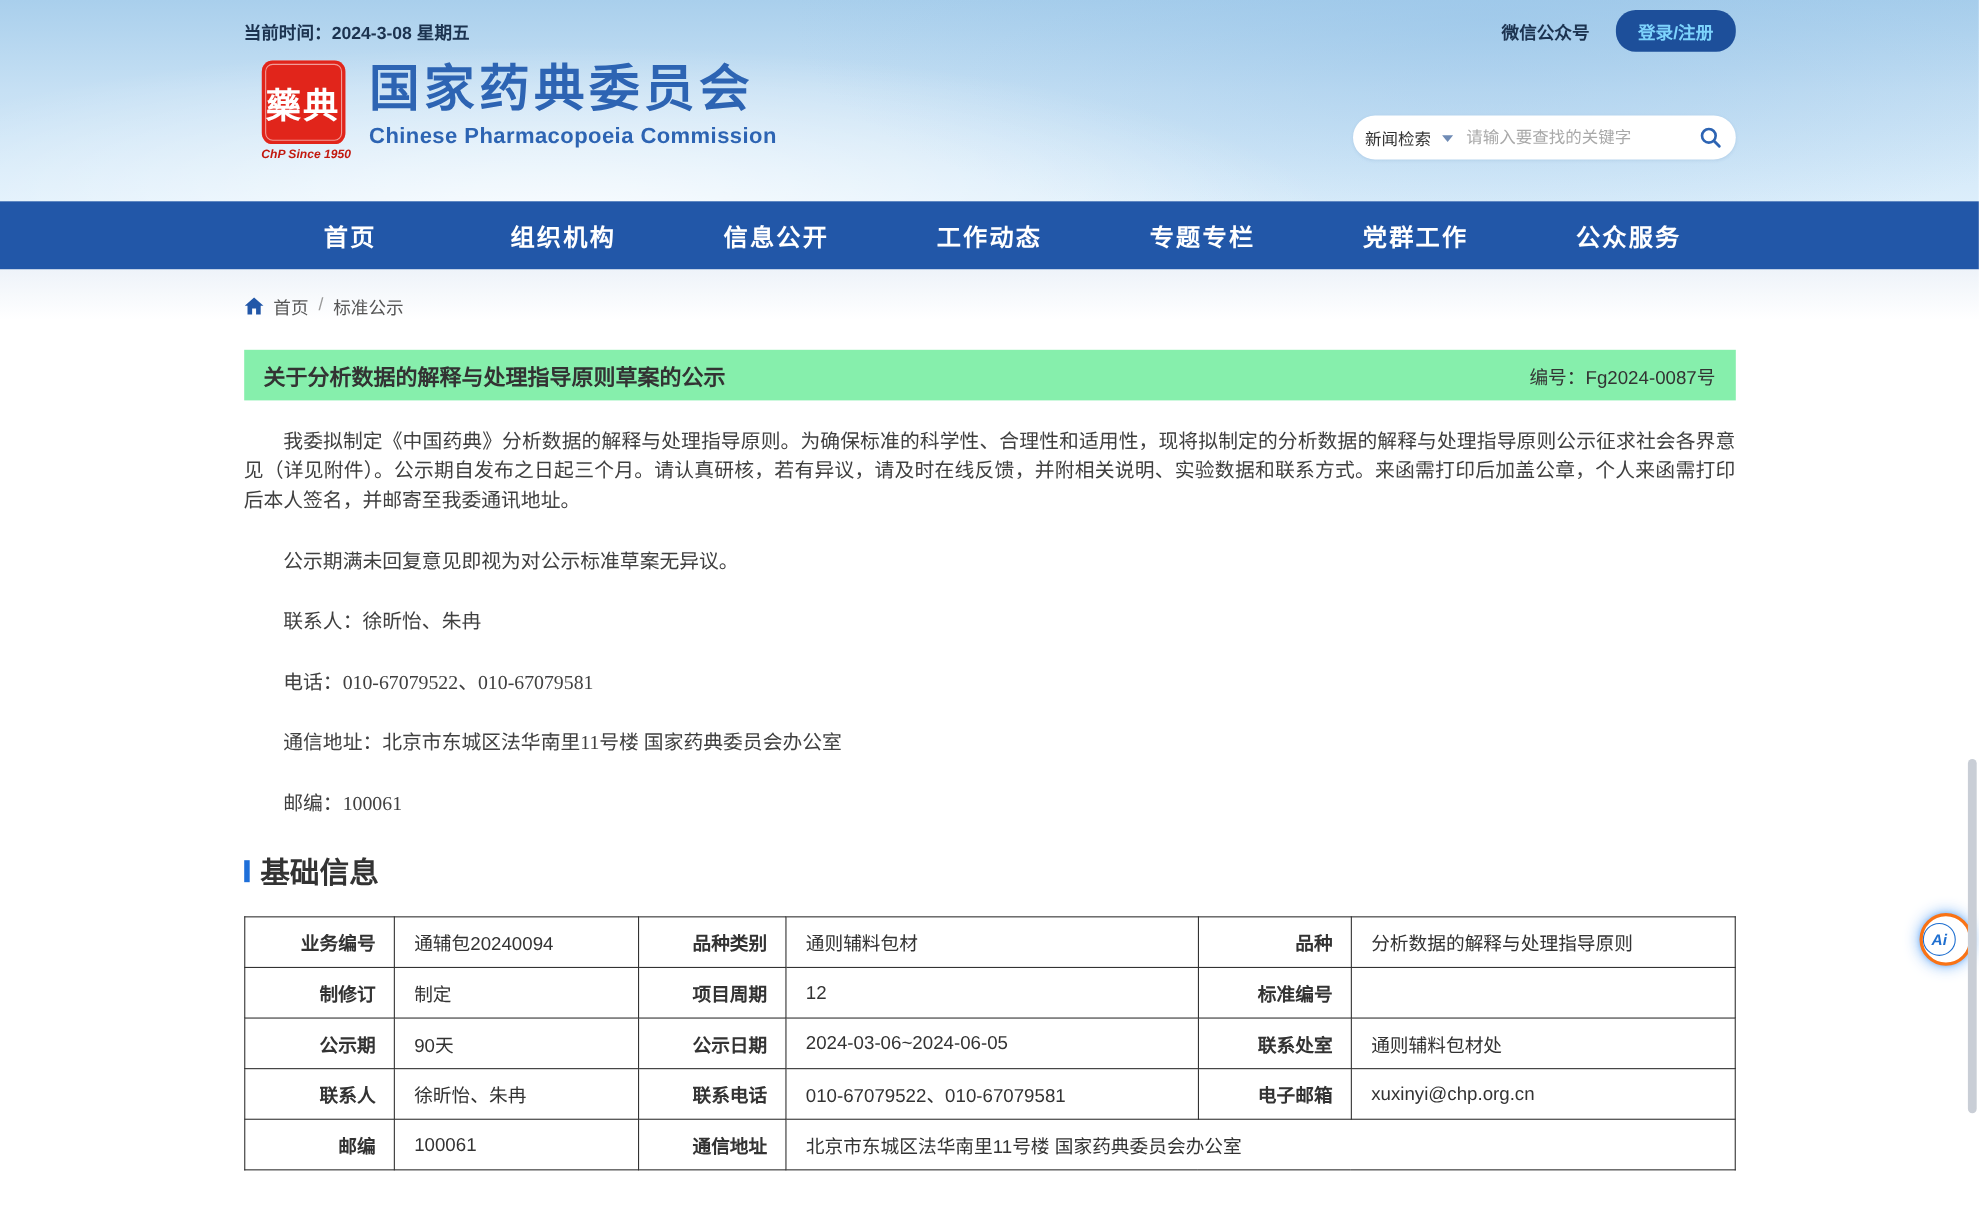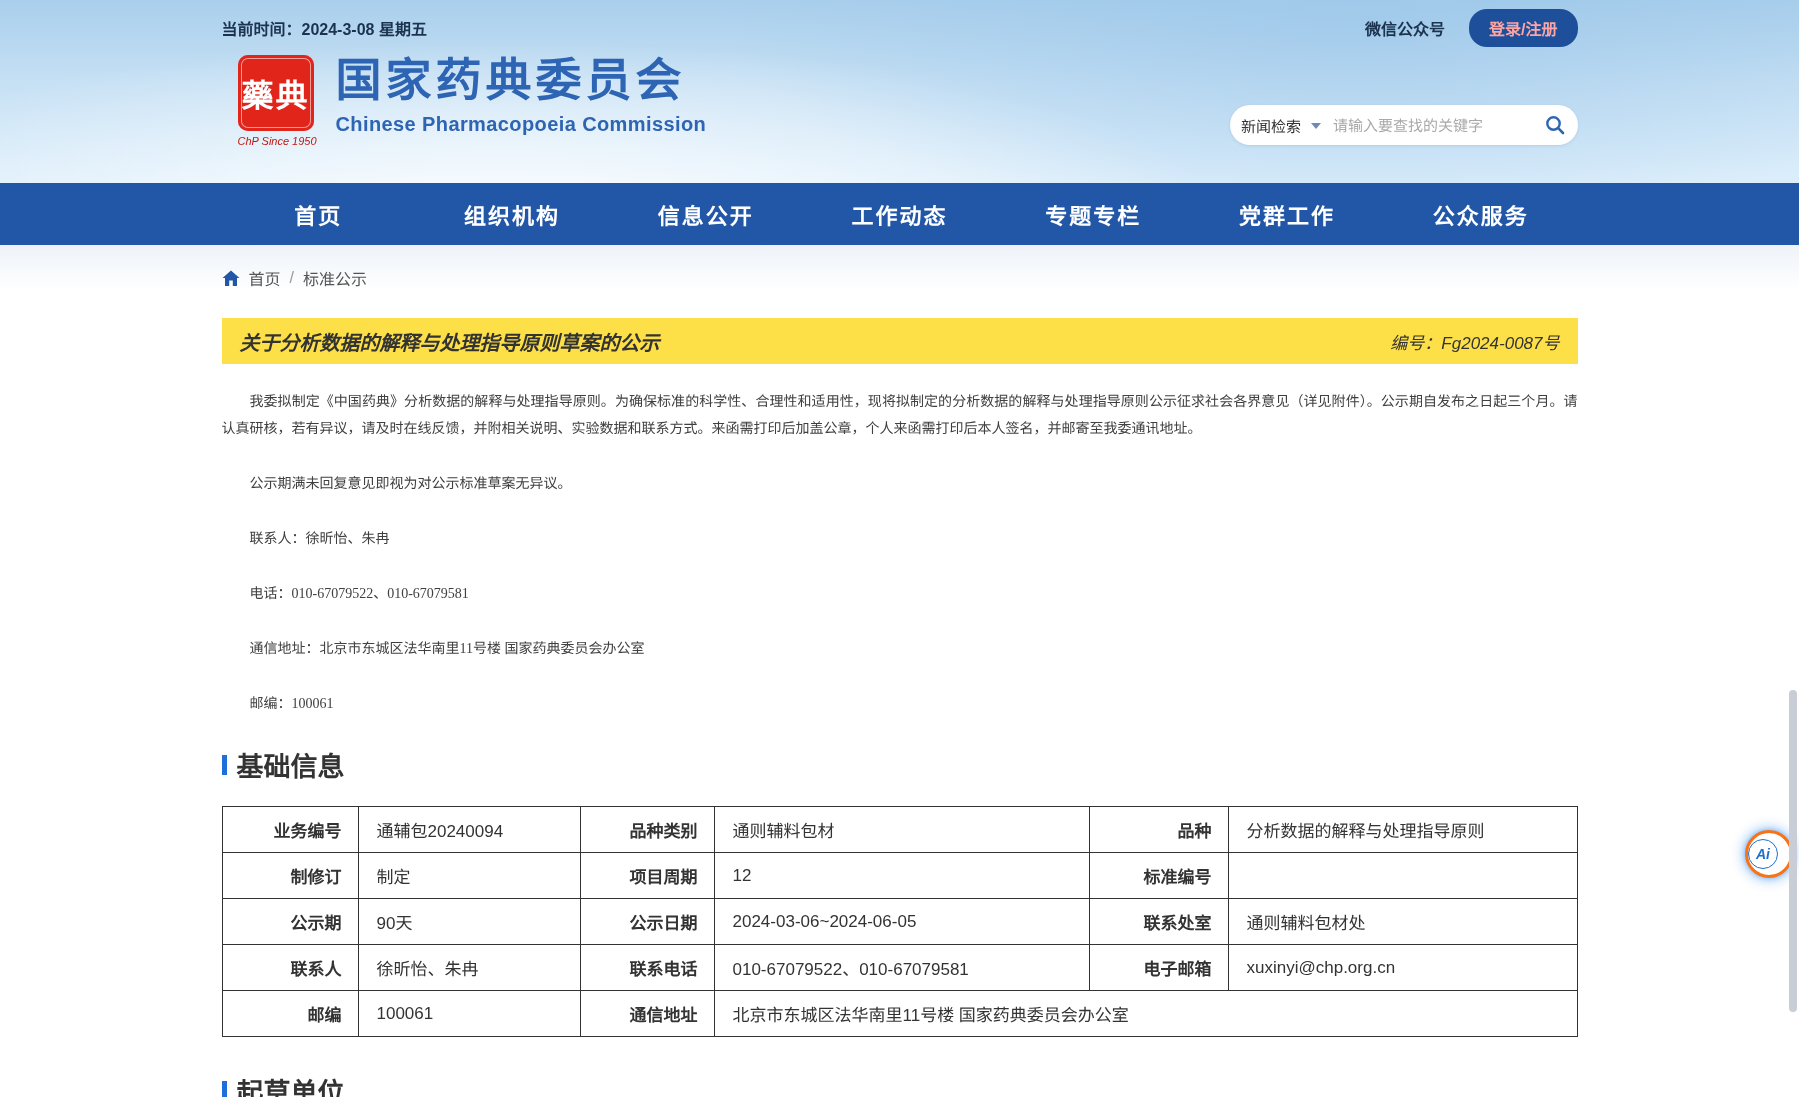--- a/index.html
+++ b/index.html
@@ -18,34 +18,34 @@
       radial-gradient(900px 300px at 75% 10%, rgba(150,195,232,0.55), rgba(150,195,232,0) 70%),
       linear-gradient(180deg, #a9cfec 0%, #c6e0f4 45%, #dceefb 100%);
   }
   .topbar {
     display:flex; justify-content:space-between; align-items:center;
     padding-top:13px; height:43px;
     color:#1c3350; font-size:16px; font-weight:700;
   }
   .topbar-right { display:flex; align-items:center; gap:24px; }
   .login-btn {
-    background:#1d4f9a; color:#fca5a5; border:none; cursor:pointer;
+    background:#1d4f9a; color:#7dd3fc; border:none; cursor:pointer;
     border-radius:18px; padding:7px 20px; font-size:16px; font-weight:700;
     font-family:"Liberation Sans", sans-serif;
   }
   .header-row { display:flex; justify-content:space-between; align-items:flex-start; padding-top:12px; }
   .brand { display:flex; gap:20px; cursor:pointer;padding-left:16px; }
   .logo-wrap { width:78px; text-align:center; }
   .seal {
     width:76px; height:76px; background:#e1251b; border-radius:10px;
     color:#fff; display:flex; align-items:center; justify-content:center;
     font-family:"Liberation Serif", serif; font-weight:bold; font-size:32px;
     letter-spacing:2px; box-shadow:inset 0 0 0 3px #e1251b, inset 0 0 0 4px rgba(255,255,255,.55);
   }
-  .seal-caption { color:#c2180e; font-size:11px; font-style:italic; font-weight:normal; margin-top:4px; white-space:nowrap; }
+  .seal-caption { color:#c2180e; font-size:11px; font-style:italic; font-weight:bold; margin-top:4px; white-space:nowrap; }
   .site-name { margin:0; font-size:46px; line-height:50px; color:#2d64b3; font-weight:bold; letter-spacing:4px; }
   .site-name-en { font-size:20px; color:#2d64b3; font-weight:bold; margin-top:8px; letter-spacing:0.4px; }
   .search-box {
     margin-top:50px; width:348px; height:40px; background:#fff; border-radius:20px;
     display:flex; align-items:center; padding:0 14px; gap:10px;
     box-shadow:0 1px 3px rgba(60,110,170,0.15);
     justify-content:center;
   }
   .search-cat { font-size:15px; color:#333; cursor:pointer; white-space:nowrap; }
   .caret {
@@ -68,26 +68,26 @@
   }
 
   
   .crumb-strip { background:linear-gradient(180deg,#eef3f9 0%, #ffffff 75%); }
   .breadcrumb { display:flex; align-items:center; gap:9px; padding:21px 0 16px; font-size:16px; color:#555; }
   .breadcrumb a { color:#555; text-decoration:none; cursor:pointer; }
   .crumb-sep { color:#999; }
 
   
   .doc-titlebar {
-    margin-top:12px; background:#fde047; height:46px;
-    display:flex; align-items:center; justify-content:space-between; padding:0 18px;font-style:italic;
+    margin-top:12px; background:#86efac; height:46px;
+    display:flex; align-items:center; justify-content:space-between; padding:0 18px;
   }
   .doc-title { font-size:20px; color:#333; font-weight:600; }
   .doc-number { font-size:17px; color:#333; }
-  .article { margin-top:24px; font-family:"Liberation Serif", serif; color:#404040; font-size:14px; }
+  .article { margin-top:24px; font-family:"Liberation Serif", serif; color:#404040; font-size:18px; }
   .article p { margin:0 0 28px 0; line-height:27px; text-indent:2em; text-align:justify; }
 
   .section-head { display:flex; align-items:center; gap:10px; margin:20px 0 22px; }
   .section-bar { width:5px; height:20px; background:#1e6fd9; }
   .section-title { font-size:27px; font-weight:bold; color:#333; }
 
   .info-table { width:100%; border-collapse:collapse; table-layout:fixed; }
   .info-table td { border:1px solid #333; height:46px; font-size:17px; color:#333; overflow:hidden; white-space:nowrap; }
   .info-table td.lbl { font-weight:bold; text-align:right; padding-right:16px; }
   .info-table td.val { text-align:left; padding-left:18px; }

